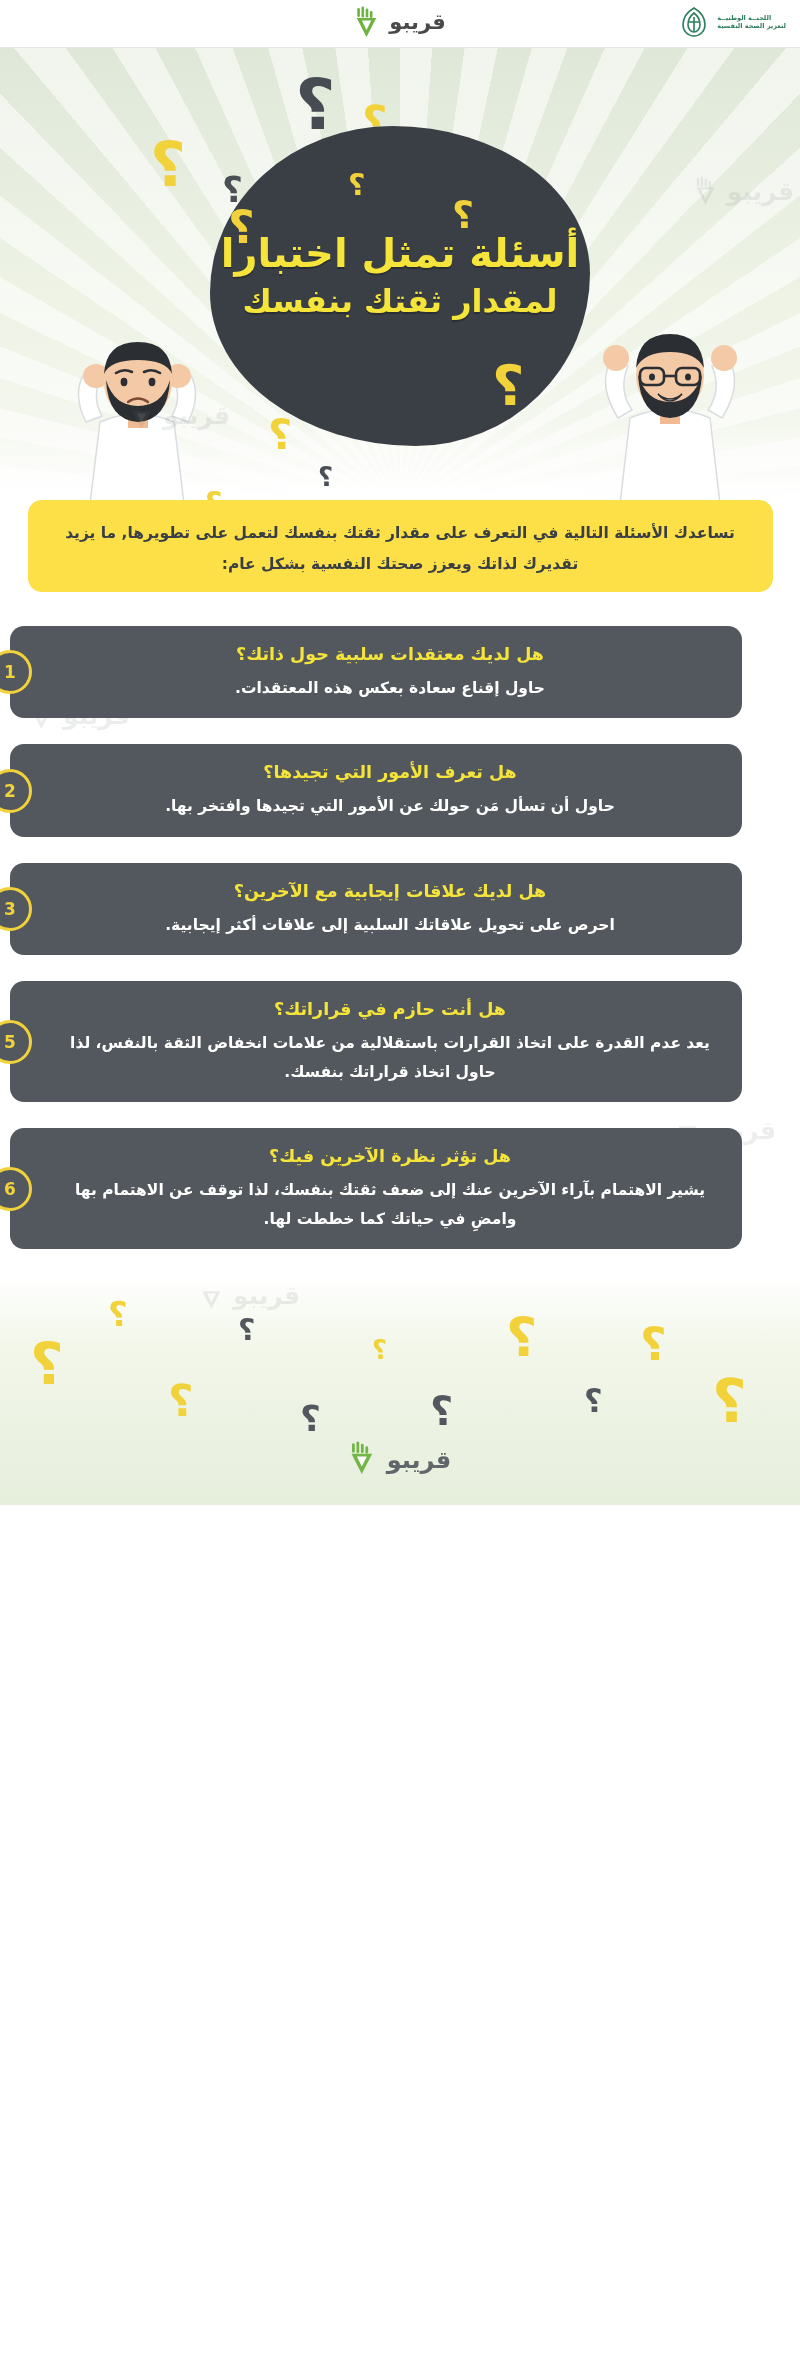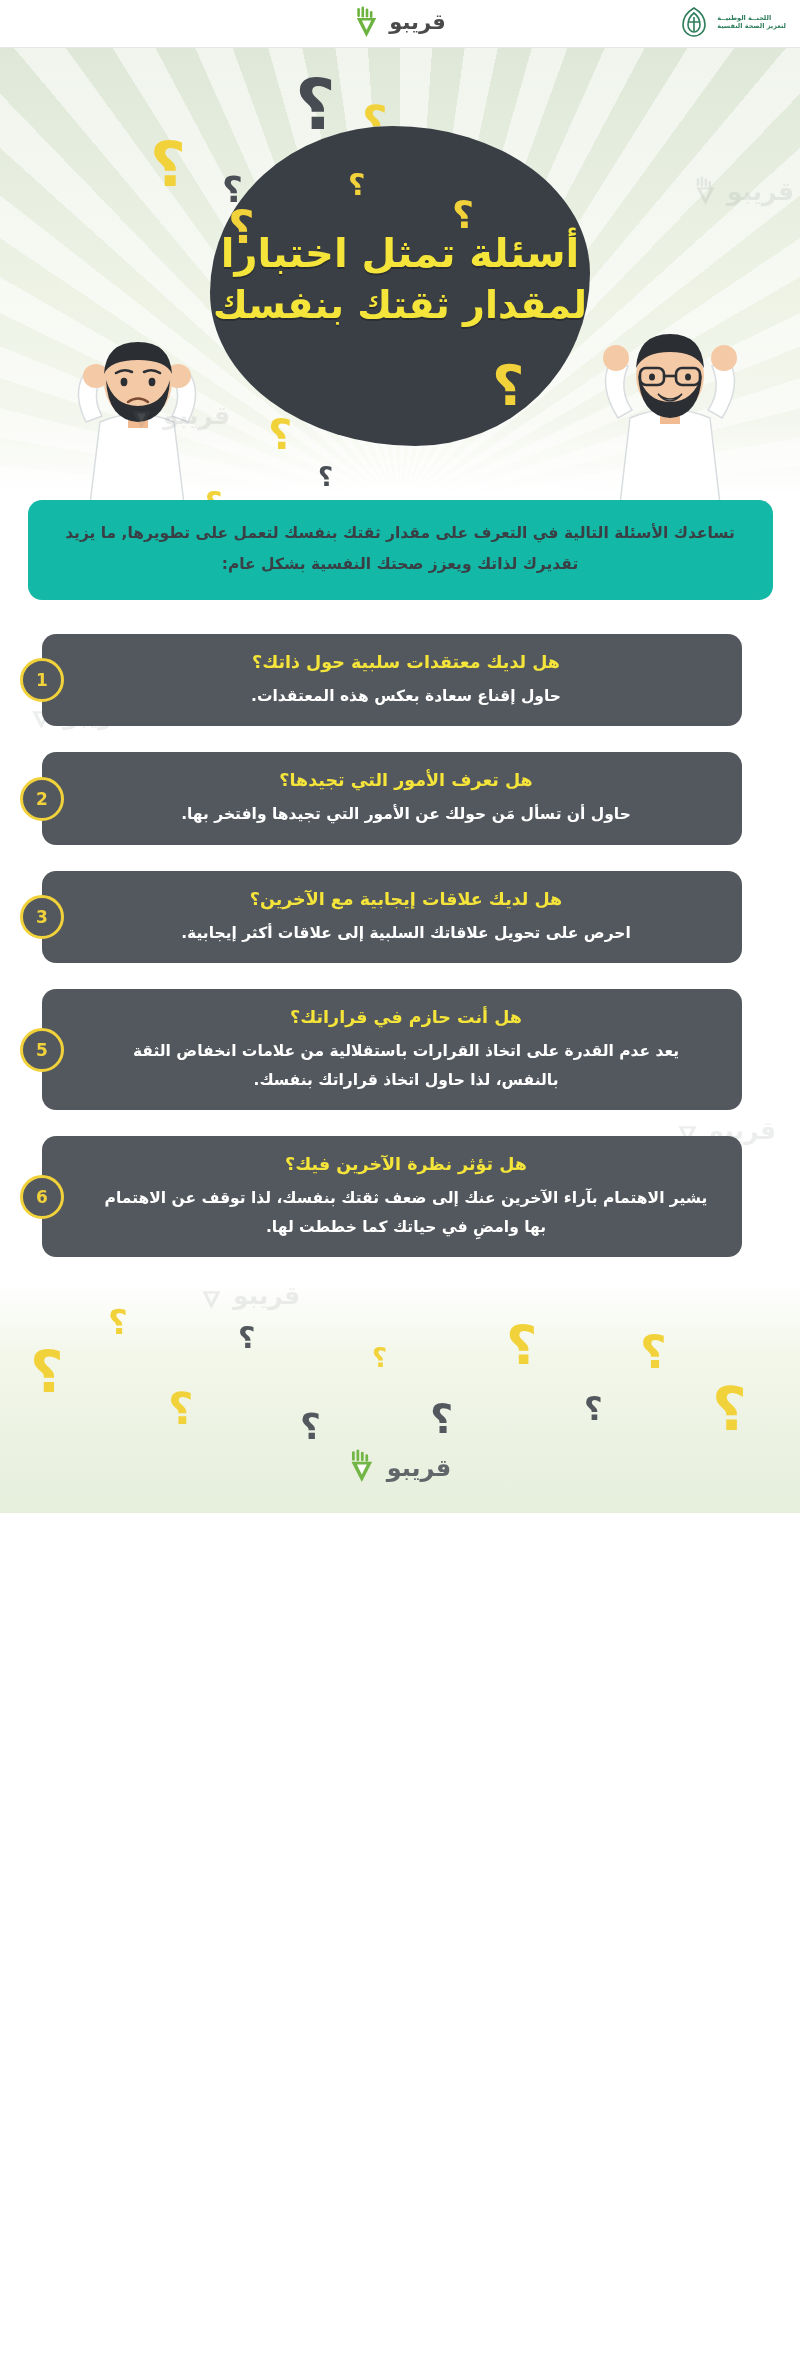--- a/index.html
+++ b/index.html
@@ -111,54 +111,54 @@
     z-index: 7;
   }
   .title-line {
     font-size: 40px;
     font-weight: bold;
     color: #f5e43a;
     letter-spacing: 0px;
     line-height: 1.35;
     text-shadow: 0 2px 0 rgba(0,0,0,0.25);
   }
-  .title-line.two { font-size: 38px; }
+  .title-line.two { font-size: 32px; }
 
   
   .person { position: absolute; bottom: 0; z-index: 8; }
   .person.left { left: 52px; }
   .person.right { right: 42px; }
 
   
   .intro-wrap {
     position: relative;
     margin: -8px auto 0;
     width: 745px;
     z-index: 20;
   }
   .intro {
-    background: #14b8a6;
+    background: #fde047;
     border-radius: 14px;
-    padding: 18px 26px 20px;
+    padding: 18px 26px 12px;
     text-align: center;
     color: #3a3f45;
     font-size: 15.5px;
     font-weight: bold;
     line-height: 2.0;
   }
 
   
   .cards {
     position: relative;
     margin-top: 34px;
     z-index: 20;
   }
   .card-row {
     position: relative;
-    padding: 0 58px 0 42px;
+    padding: 0 58px 0 10px;
     margin-bottom: 26px;
   }
   .card {
     position: relative;
     background: #53585e;
     border-radius: 14px;
     padding: 14px 30px 16px 58px;
     color: #ffffff;
     text-align: center;
   }

